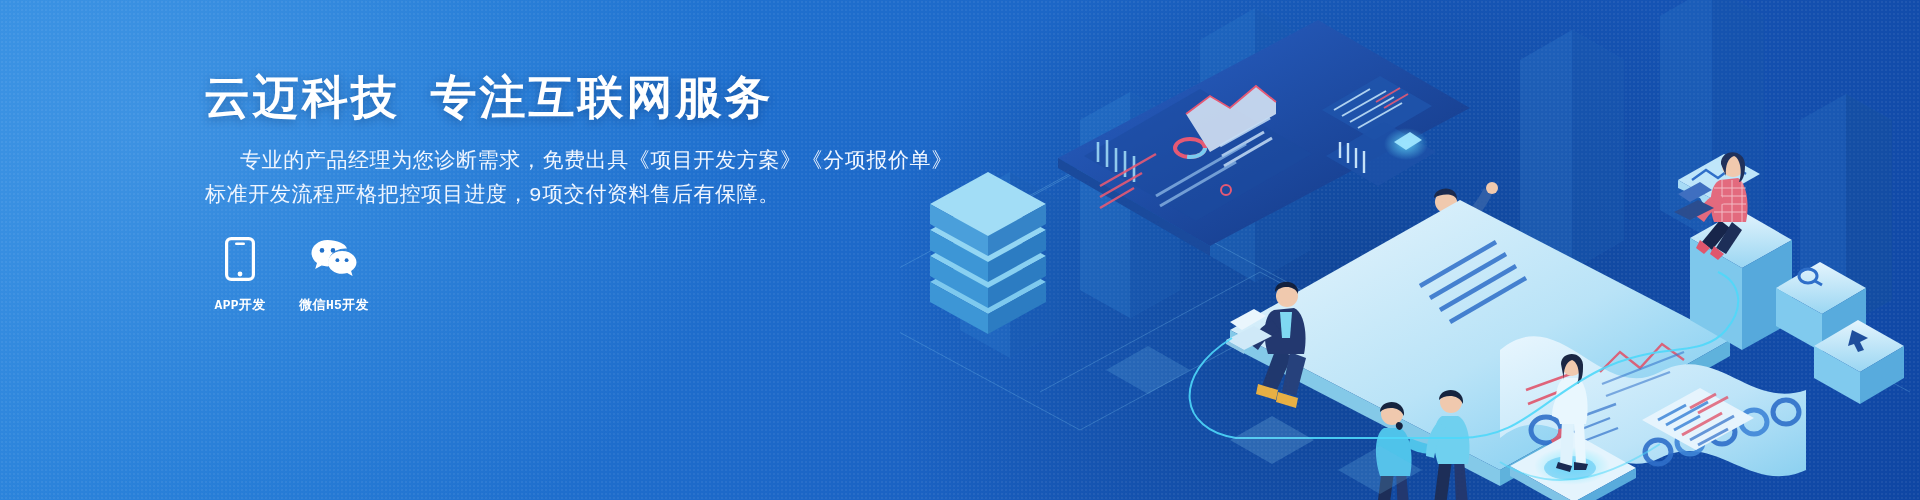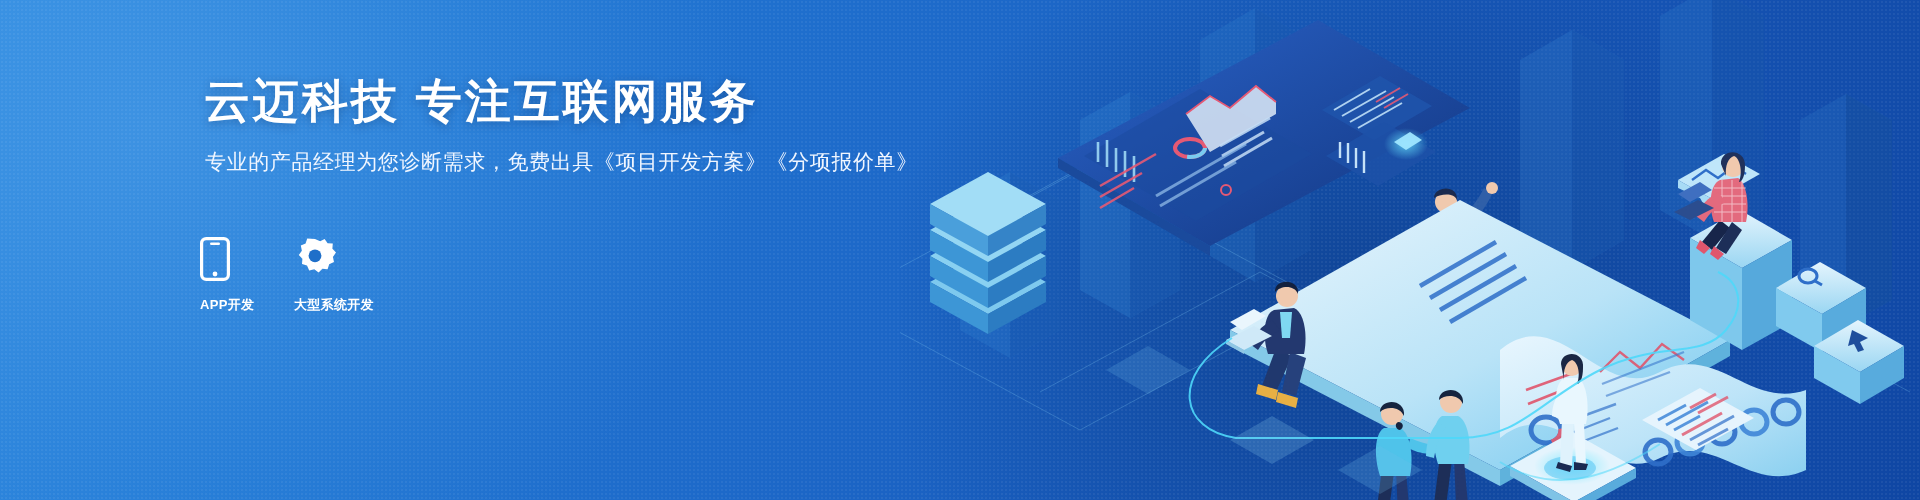--- a/index.html
+++ b/index.html
@@ -35,21 +35,21 @@
     right: 120px; bottom: -200px;
     width: 900px; height: 760px;
     background: radial-gradient(ellipse at 50% 50%, rgba(10,52,120,0.55) 0%, rgba(10,52,120,0.18) 50%, rgba(10,52,120,0) 75%);
     pointer-events: none;
   }
 
   
   .content {
     position: absolute;
     left: 200px; top: 0;
-    width: 700px; height: 488px;
+    width: 700px; height: 488px; font-family: Liberation Mono, monospace;
   }
   .headline {
     position: absolute;
     left: 4px; top: 74px;
     margin: 0;
     font-size: 46px;
     font-weight: bold;
     color: #ffffff;
     letter-spacing: 3px;
     line-height: 1.2;
@@ -60,35 +60,35 @@
     position: absolute;
     left: 5px;
     margin: 0;
     font-size: 21px;
     font-weight: normal;
     color: #f0f6ff;
     letter-spacing: 0.6px;
     line-height: 1.55;
     white-space: nowrap;
   }
-  .subline-1 { top: 146px; }
+  .subline-1 { top: 146px; margin-left: 35px; }
   .subline-2 { top: 180px; }
 
   
   .services {
     position: absolute;
     left: 0px; top: 236px;
     display: flex;
     align-items: flex-start;
   }
   .service-item {
     width: 80px;
     display: flex;
     flex-direction: column;
-    align-items: flex-start;
+    align-items: center;
     margin-right: 14px;
   }
   .service-icon {
     height: 46px;
     display: flex;
     align-items: center;
     justify-content: center;
   }
   .service-icon svg { display: block; }
   .service-label {
@@ -479,45 +479,53 @@
         <polygon points="438,470 480,446 522,470 480,494" fill="#74bdea"></polygon>
       </g>
     </svg>
   </div>
 
   <div class="content">
 
     <h1 class="headline">云迈科技 专注互联网服务</h1>
 
     <p class="subline subline-1">专业的产品经理为您诊断需求，免费出具《项目开发方案》《分项报价单》</p>
+    <p class="subline subline-2">标准开发流程严格把控项目进度，9项交付资料售后有保障。</p>
 
     <div class="services">
 
       <div class="service-item">
         <span class="service-icon">
           <svg width="30" height="44" viewBox="0 0 30 44" xmlns="http://www.w3.org/2000/svg">
             <rect x="1.6" y="1.6" width="26.8" height="40.8" rx="4.6" ry="4.6" fill="none" stroke="#ffffff" stroke-width="3.2"></rect>
             <rect x="10" y="5.4" width="10" height="2.6" rx="1.3" fill="#ffffff"></rect>
             <circle cx="15" cy="37" r="2.4" fill="#ffffff"></circle>
           </svg>
         </span>
         <span class="service-label">APP开发</span>
       </div>
 
 
-
-
       <div class="service-item">
         <span class="service-icon">
-          <svg width="42" height="42" viewBox="0 0 42 42" xmlns="http://www.w3.org/2000/svg">
-            <path d="M21 1 L26.2 3.2 L30.6 0.9 L33.6 5.2 L38.8 5.6 L38.4 10.8
-                     L42 14.6 L38.9 18.9 L40 24 L35.2 26.2 L33.6 31.2 L28.4 30.8
-                     L24.6 34.4 L20.3 31.3 L15.2 32.4 L13 27.6 L8 26 L8.4 20.8
-                     L4.8 17 L7.9 12.7 L6.8 7.6 L11.6 5.4 L13.2 0.4 Z" fill="#ffffff"></path>
-            <circle cx="21" cy="17.8" r="6.4" fill="#1f6fc9"></circle>
+          <svg width="48" height="42" viewBox="0 0 48 42" xmlns="http://www.w3.org/2000/svg">
+            <path d="M17.5 2 C 8.5 2 1.5 8 1.5 15 C 1.5 19 3.6 22.6 7 25
+                     L 5.2 31 L 11.6 27.6 C 13.4 28.1 15.4 28.4 17.5 28.4
+                     C 18 28.4 18.6 28.4 19.1 28.3 C 18.7 27 18.5 25.6 18.5 24.2
+                     C 18.5 16.5 26 10.4 35.2 10.4 C 35.8 10.4 36.4 10.4 37 10.5
+                     C 35.3 5.6 27.2 2 17.5 2 Z" fill="#ffffff"></path>
+            <circle cx="12" cy="12.4" r="2.3" fill="#1f6fc9"></circle>
+            <circle cx="23" cy="12.4" r="2.3" fill="#1f6fc9"></circle>
+            <path d="M46.5 24.4 C 46.5 18 40 13 32.2 13 C 24.4 13 18 18 18 24.4
+                     C 18 30.8 24.4 35.8 32.2 35.8 C 33.9 35.8 35.6 35.5 37.1 35.1
+                     L 42.6 38 L 41.1 32.9 C 44.4 30.8 46.5 27.8 46.5 24.4 Z" fill="#ffffff"></path>
+            <circle cx="27.4" cy="22.2" r="1.9" fill="#1f6fc9"></circle>
+            <circle cx="36.6" cy="22.2" r="1.9" fill="#1f6fc9"></circle>
           </svg>
         </span>
-        <span class="service-label">大型系统开发</span>
+        <span class="service-label">微信H5开发</span>
       </div>
+
+
 
     </div>
   </div>
 </div>
 
 </body></html>

